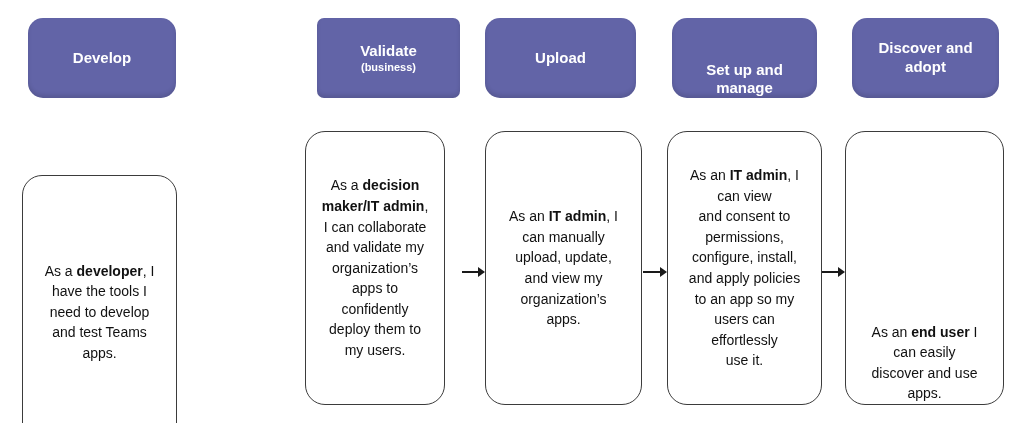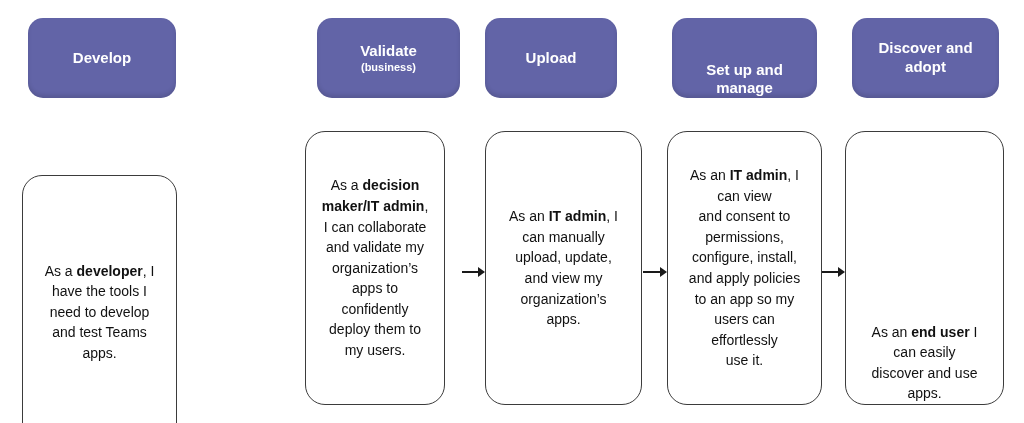--- a/index.html
+++ b/index.html
@@ -38,22 +38,22 @@
     font-weight: 700;
     line-height: 1.25;
   }
   .stage-header .sublabel {
     font-size: 11px;
     font-weight: 700;
     line-height: 1.2;
     margin-top: 1px;
   }
   .h0 { left: 28px;  width: 148px; }
-  .h1 { left: 317px; width: 143px; }
-  .h2 { left: 485px; width: 132px; }
+  .h1 { left: 317px; width: 143px; border-radius: 7px; }
+  .h2 { left: 485px; width: 151px; }
   .h3 { left: 672px; width: 145px; justify-content: flex-end; }
   .h4 { left: 852px; width: 147px; }
 
   
   .stage-card {
     position: absolute;
     top: 131px;
     height: 274px;
     background: #ffffff;
     border: 1px solid #3b3b3b;

